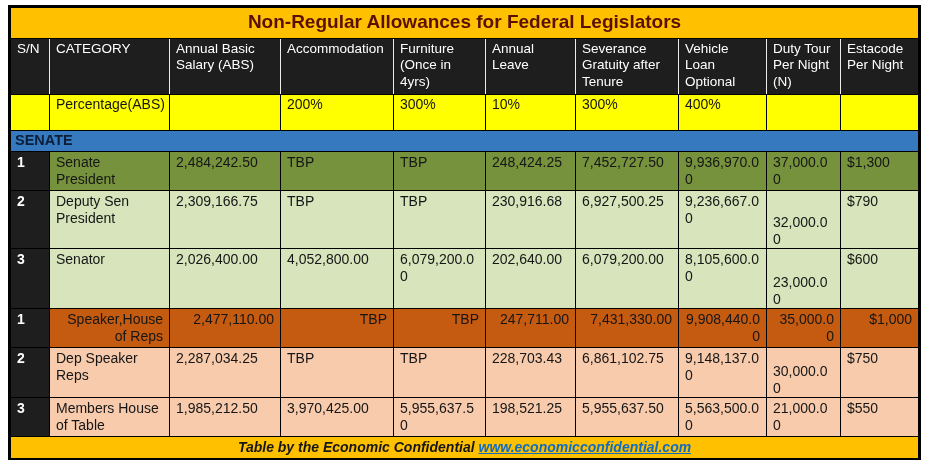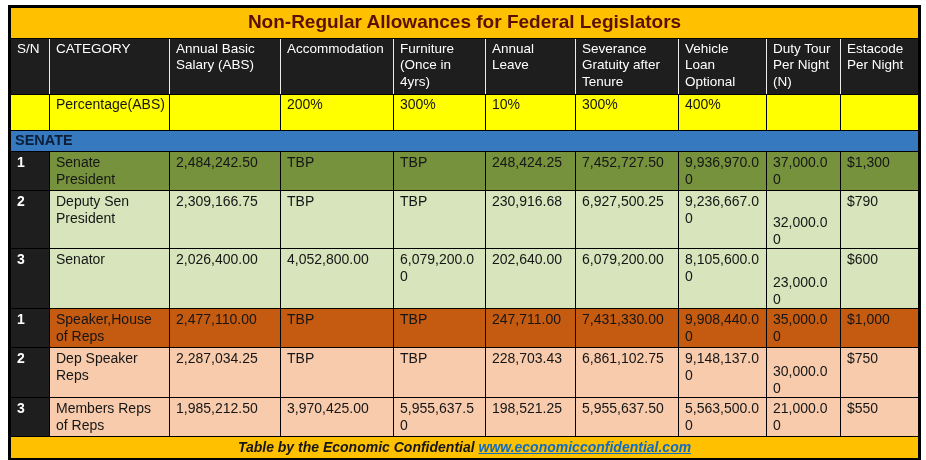--- a/index.html
+++ b/index.html
@@ -41,21 +41,21 @@
     font-weight:bold;text-align:left;font-size:14.5px;padding:1px 4px;
   }
   
   tr.r-s1{height:38px;} tr.r-s2{height:58px;} tr.r-s3{height:60px;}
   tr.r-h1{height:37px;} tr.r-h2{height:50px;} tr.r-h3{height:37px;}
   tr.r-foot{height:23px;}
   
   td.sn{background:var(--header-bg,#1E1E1E);color:#fff;font-weight:bold;}
   td.g1{background:var(--senate-dark,#76923C);}
   td.g2{background:var(--senate-light,#D7E4BC);}
-  td.o1{background:var(--house-dark,#C55A11);}
+  td.o1{background:var(--house-dark,#C55A11);text-align:right;}
   td.o2{background:var(--house-light,#F8CBAD);}
   td.num{word-break:break-all;}
   td.vb{vertical-align:bottom;padding-bottom:0;}
   
   td.footer-cell{
     background:var(--footer-bg,#FFC000);text-align:center;
     font-weight:bold;font-style:italic;font-size:14px;padding:2px;
   }
   .footer-cell a{
     color:var(--link,#0E6CC4);text-decoration:underline;cursor:pointer;
@@ -176,21 +176,21 @@
       <td class="o2 num">TBP</td>
       <td class="o2 num">228,703.43</td>
       <td class="o2 num">6,861,102.75</td>
       <td class="o2 num">9,148,137.00</td>
       <td class="o2 num vb">30,000.00</td>
       <td class="o2 num">$750</td>
     </tr>
 
     <tr class="r-h3">
       <td class="sn">3</td>
-      <td class="o2">Members Reps of Reps</td>
+      <td class="o2">Members House of Table</td>
       <td class="o2 num">1,985,212.50</td>
       <td class="o2 num">3,970,425.00</td>
       <td class="o2 num">5,955,637.50</td>
       <td class="o2 num">198,521.25</td>
       <td class="o2 num">5,955,637.50</td>
       <td class="o2 num">5,563,500.00</td>
       <td class="o2 num">21,000.00</td>
       <td class="o2 num">$550</td>
     </tr>
 

